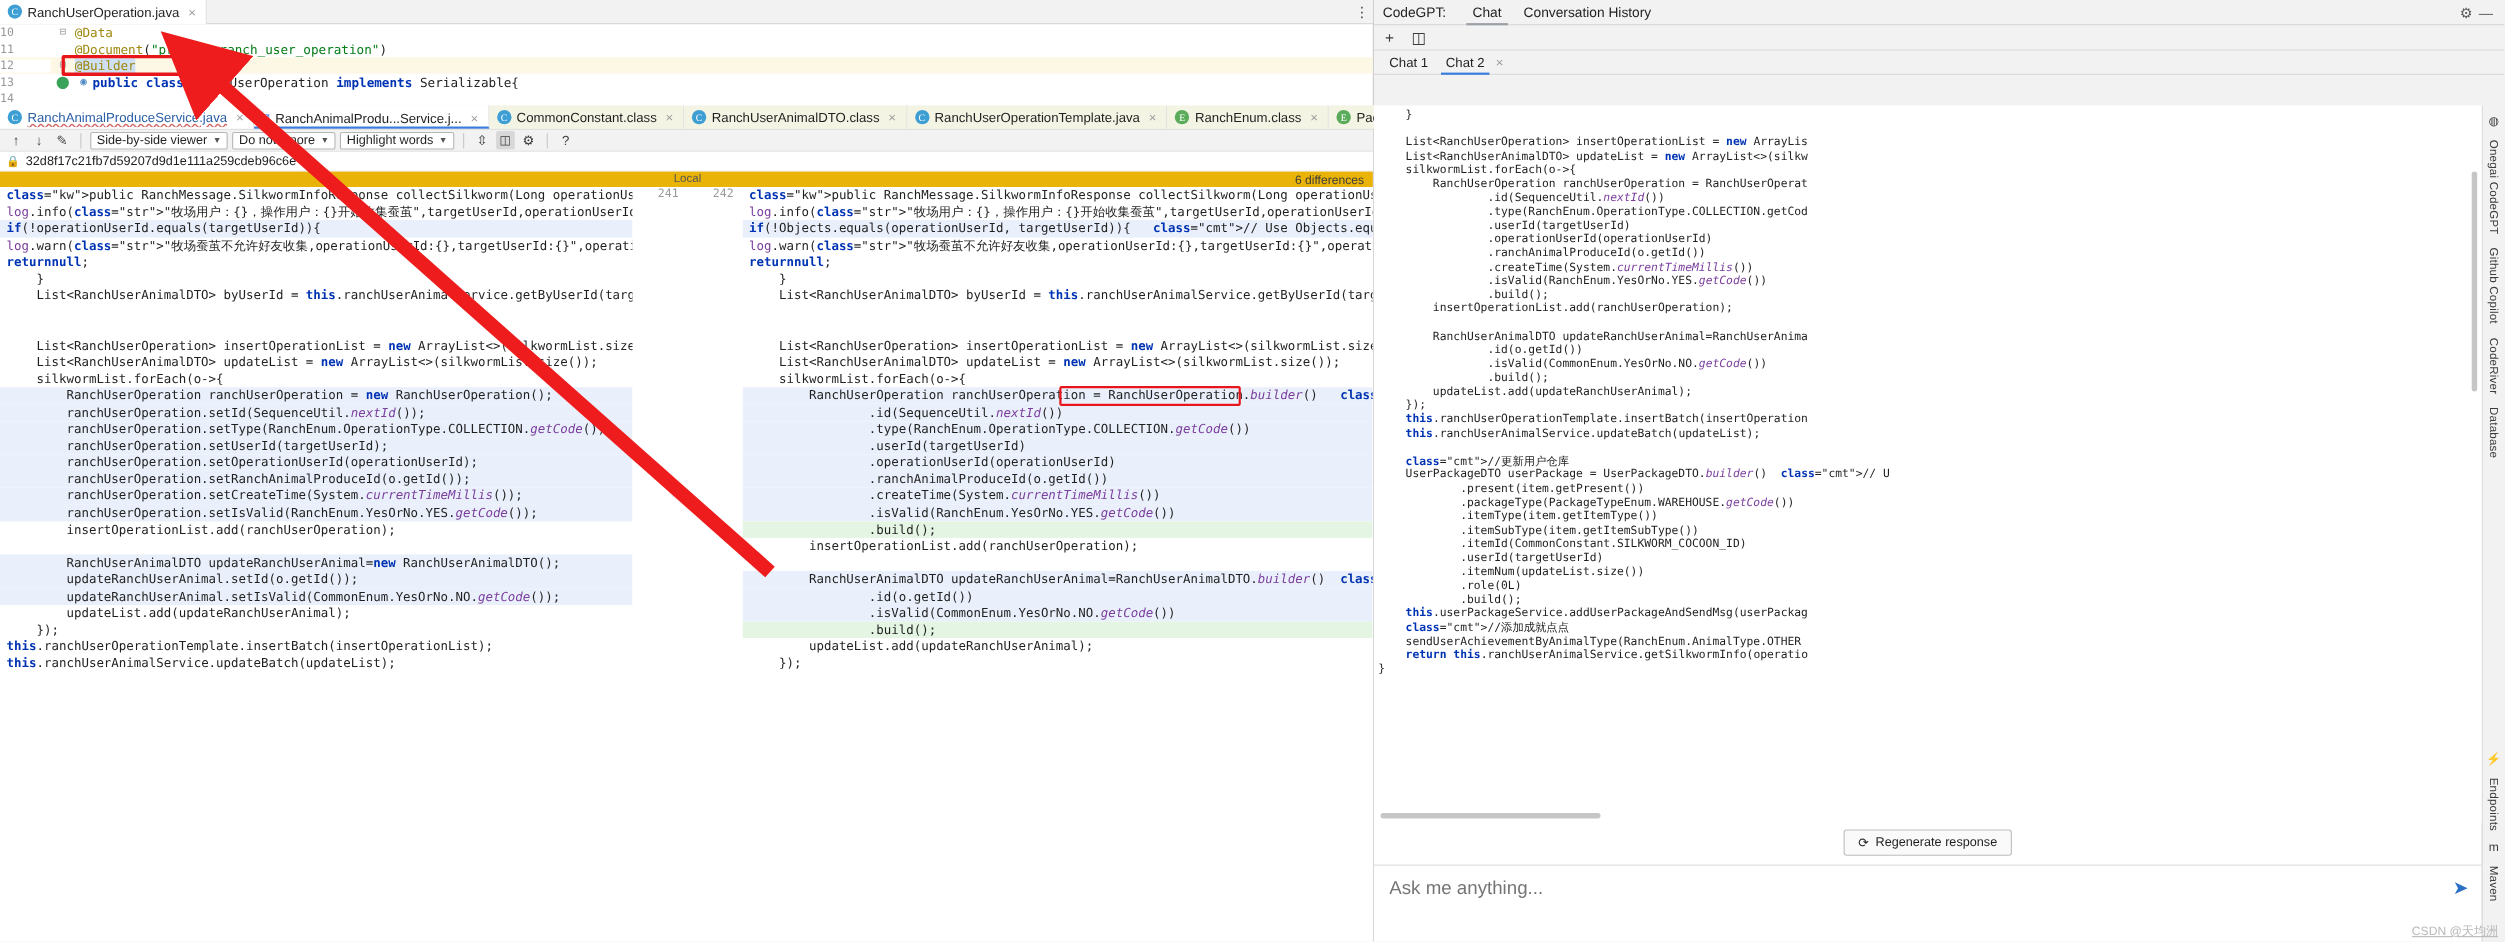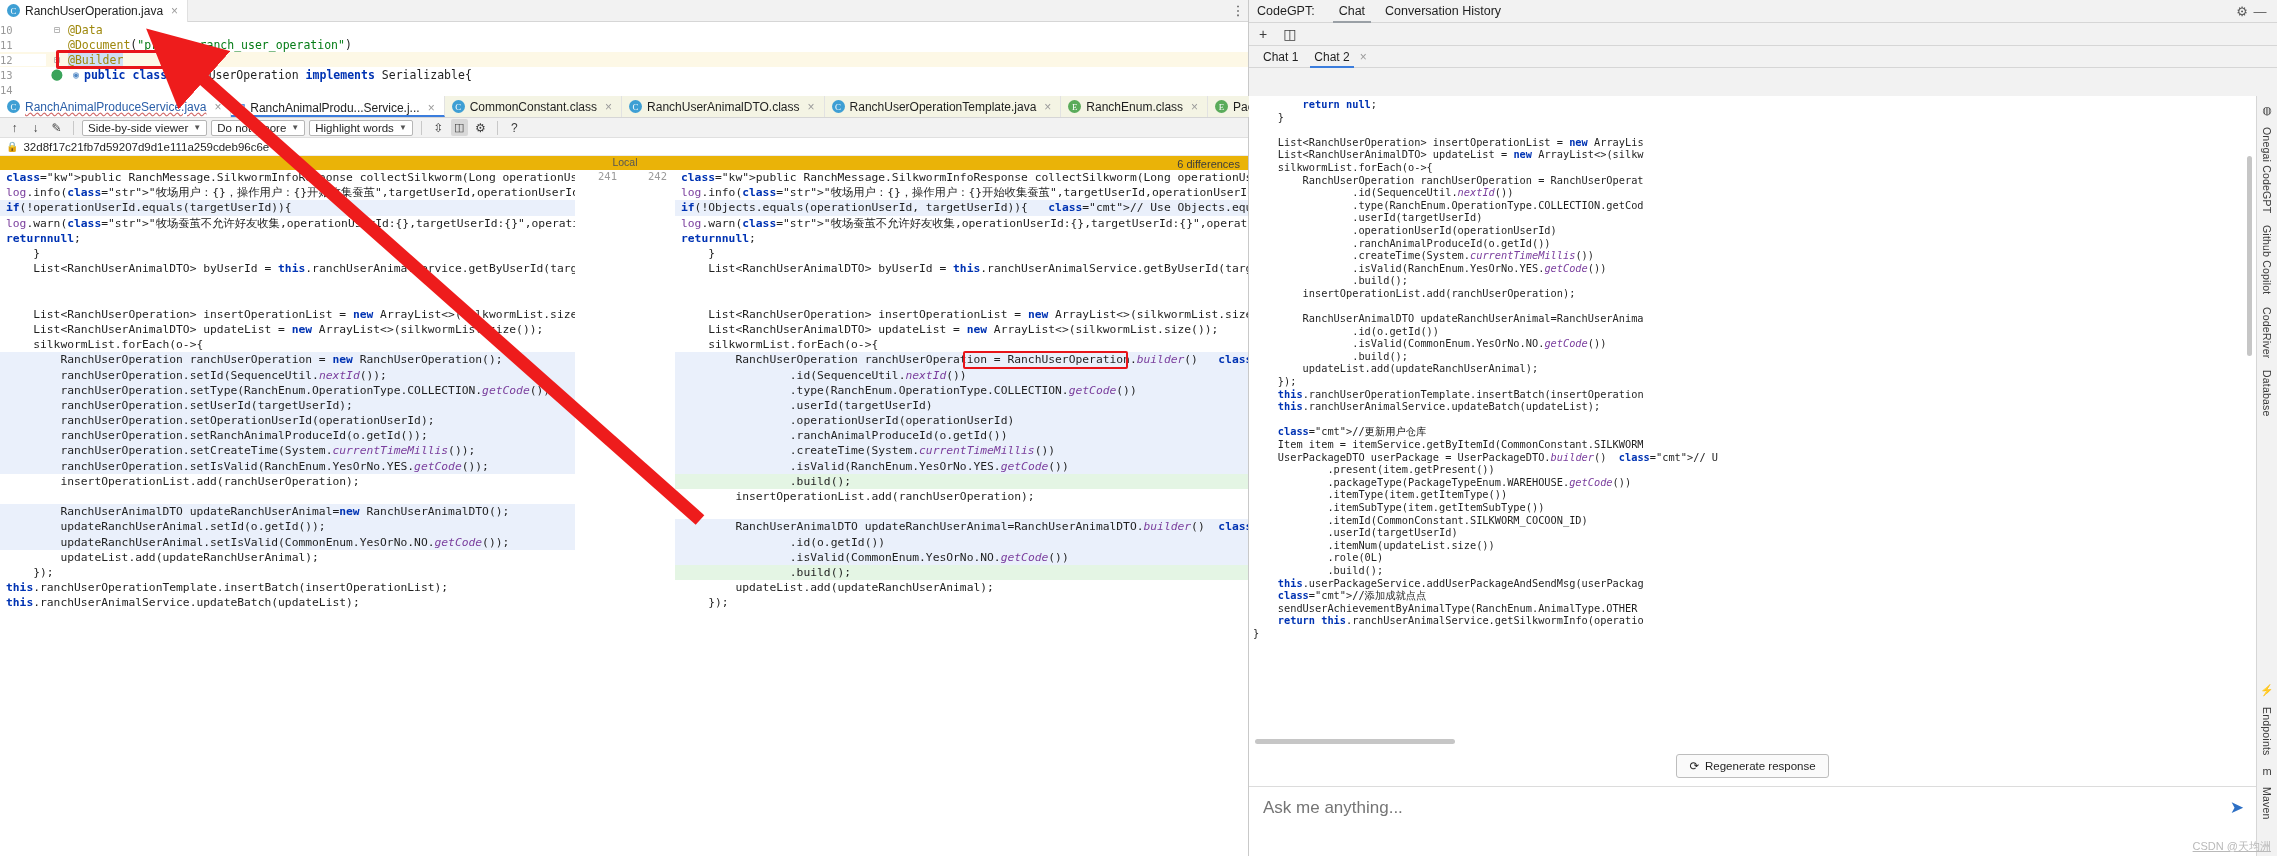--- a/index.html
+++ b/index.html
@@ -414,21 +414,20 @@
             <div class="crow">        updateList.add(updateRanchUserAnimal);</div>
             <div class="crow">    });</div>
           </div>
       </div>
     </div>
 
     <div class="cg-col">
       <div class="cg-body" id="cgbody">
         <div class="cg-scroll"></div>
         <div class="cg-hscroll"></div>
-      <div class="cgline">        <span class="kw">return</span> <span class="kw">null</span>;</div>
           <div class="cgline">    }</div>
           <div class="cgline"></div>
           <div class="cgline">    List&lt;RanchUserOperation&gt; insertOperationList = <span class="kw">new</span> ArrayLis</div>
           <div class="cgline">    List&lt;RanchUserAnimalDTO&gt; updateList = <span class="kw">new</span> ArrayList&lt;&gt;(silkw</div>
           <div class="cgline">    silkwormList.forEach(o-&gt;{</div>
           <div class="cgline">        RanchUserOperation ranchUserOperation = RanchUserOperat</div>
           <div class="cgline">                .id(SequenceUtil.<span class="mth"><i>nextId</i></span>())</div>
           <div class="cgline">                .type(RanchEnum.OperationType.COLLECTION.getCod</div>
           <div class="cgline">                .userId(targetUserId)</div>
           <div class="cgline">                .operationUserId(operationUserId)</div>
@@ -441,21 +440,20 @@
           <div class="cgline">        RanchUserAnimalDTO updateRanchUserAnimal=RanchUserAnima</div>
           <div class="cgline">                .id(o.getId())</div>
           <div class="cgline">                .isValid(CommonEnum.YesOrNo.NO.<span class="mth"><i>getCode</i></span>())</div>
           <div class="cgline">                .build();</div>
           <div class="cgline">        updateList.add(updateRanchUserAnimal);</div>
           <div class="cgline">    });</div>
           <div class="cgline">    <span class="kw">this</span>.ranchUserOperationTemplate.insertBatch(insertOperation</div>
           <div class="cgline">    <span class="kw">this</span>.ranchUserAnimalService.updateBatch(updateList);</div>
           <div class="cgline"></div>
           <div class="cgline">    <span <span="" class="kw">class</span>="cmt"&gt;//更新用户仓库</div>
-          <div class="cgline">    Item item = itemService.getByItemId(CommonConstant.SILKWORM</div>
           <div class="cgline">    UserPackageDTO userPackage = UserPackageDTO.<span class="mth"><i>builder</i></span>()  <span <span="" class="kw">class</span>="cmt"&gt;// U</div>
           <div class="cgline">            .present(item.getPresent())</div>
           <div class="cgline">            .packageType(PackageTypeEnum.WAREHOUSE.<span class="mth"><i>getCode</i></span>())</div>
           <div class="cgline">            .itemType(item.getItemType())</div>
           <div class="cgline">            .itemSubType(item.getItemSubType())</div>
           <div class="cgline">            .itemId(CommonConstant.SILKWORM_COCOON_ID)</div>
           <div class="cgline">            .userId(targetUserId)</div>
           <div class="cgline">            .itemNum(updateList.size())</div>
           <div class="cgline">            .role(0L)</div>
           <div class="cgline">            .build();</div>

